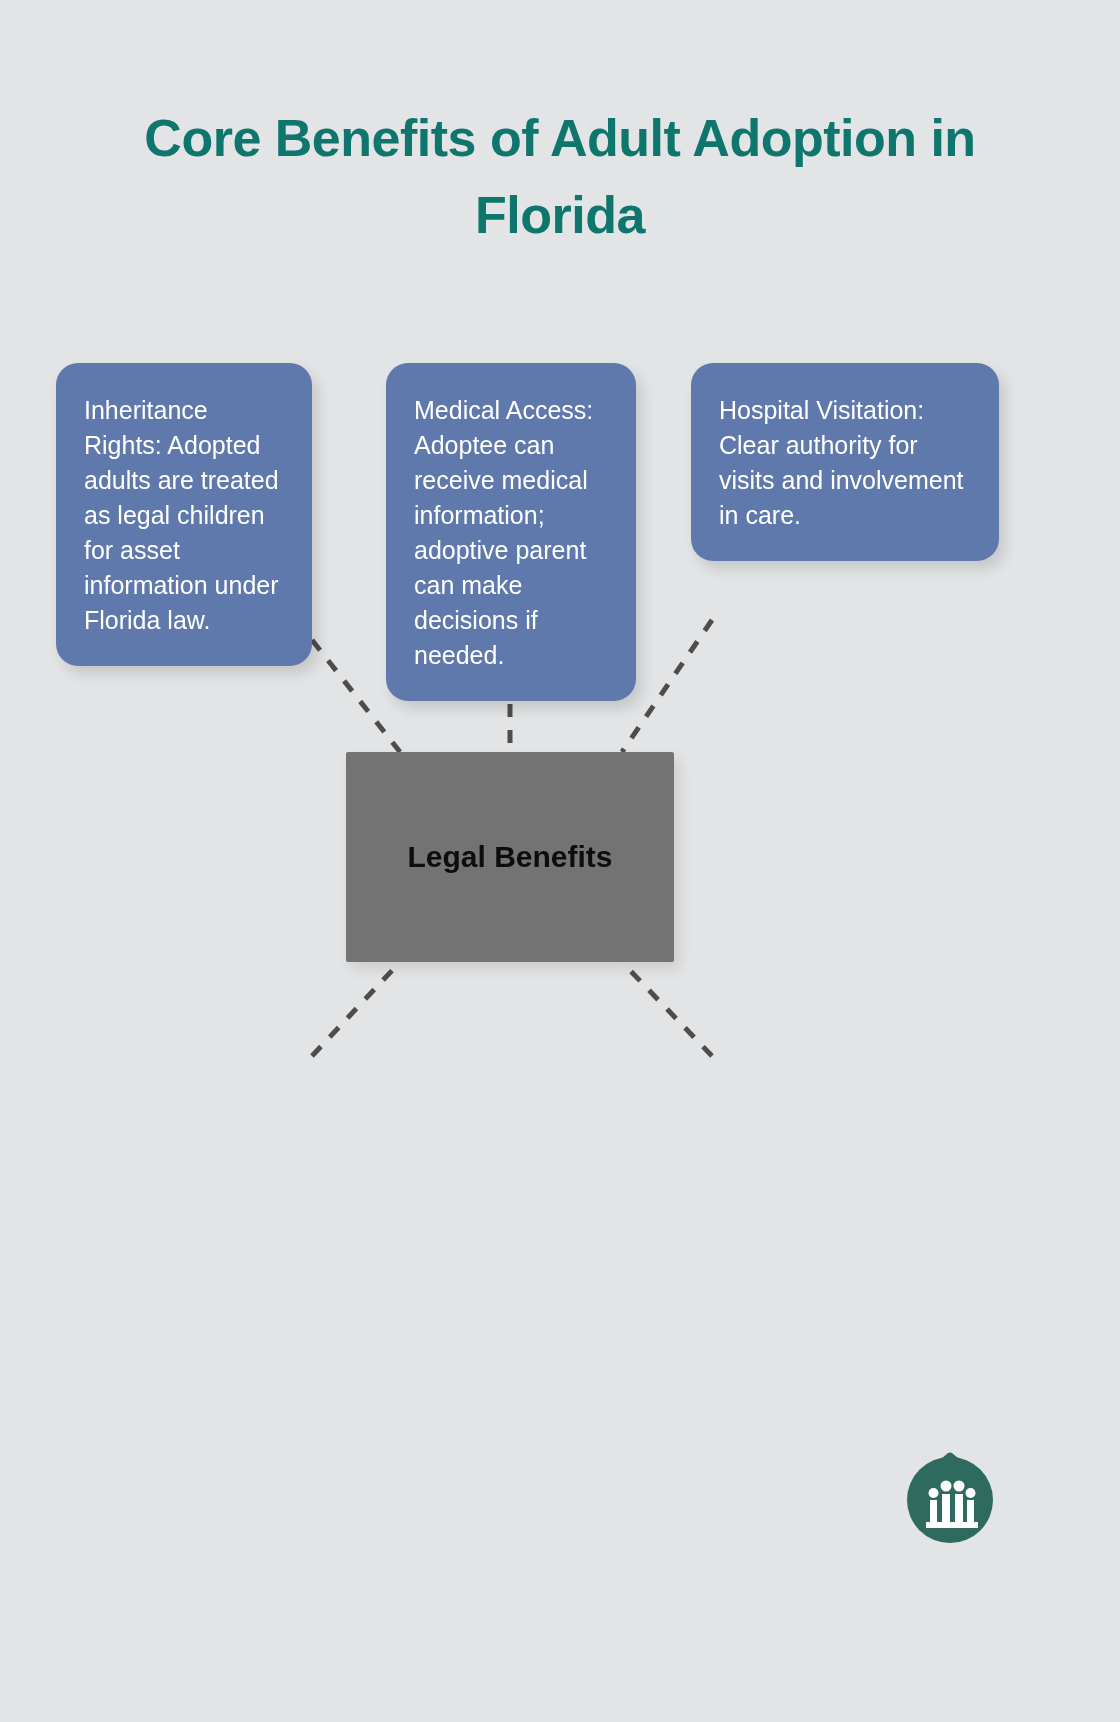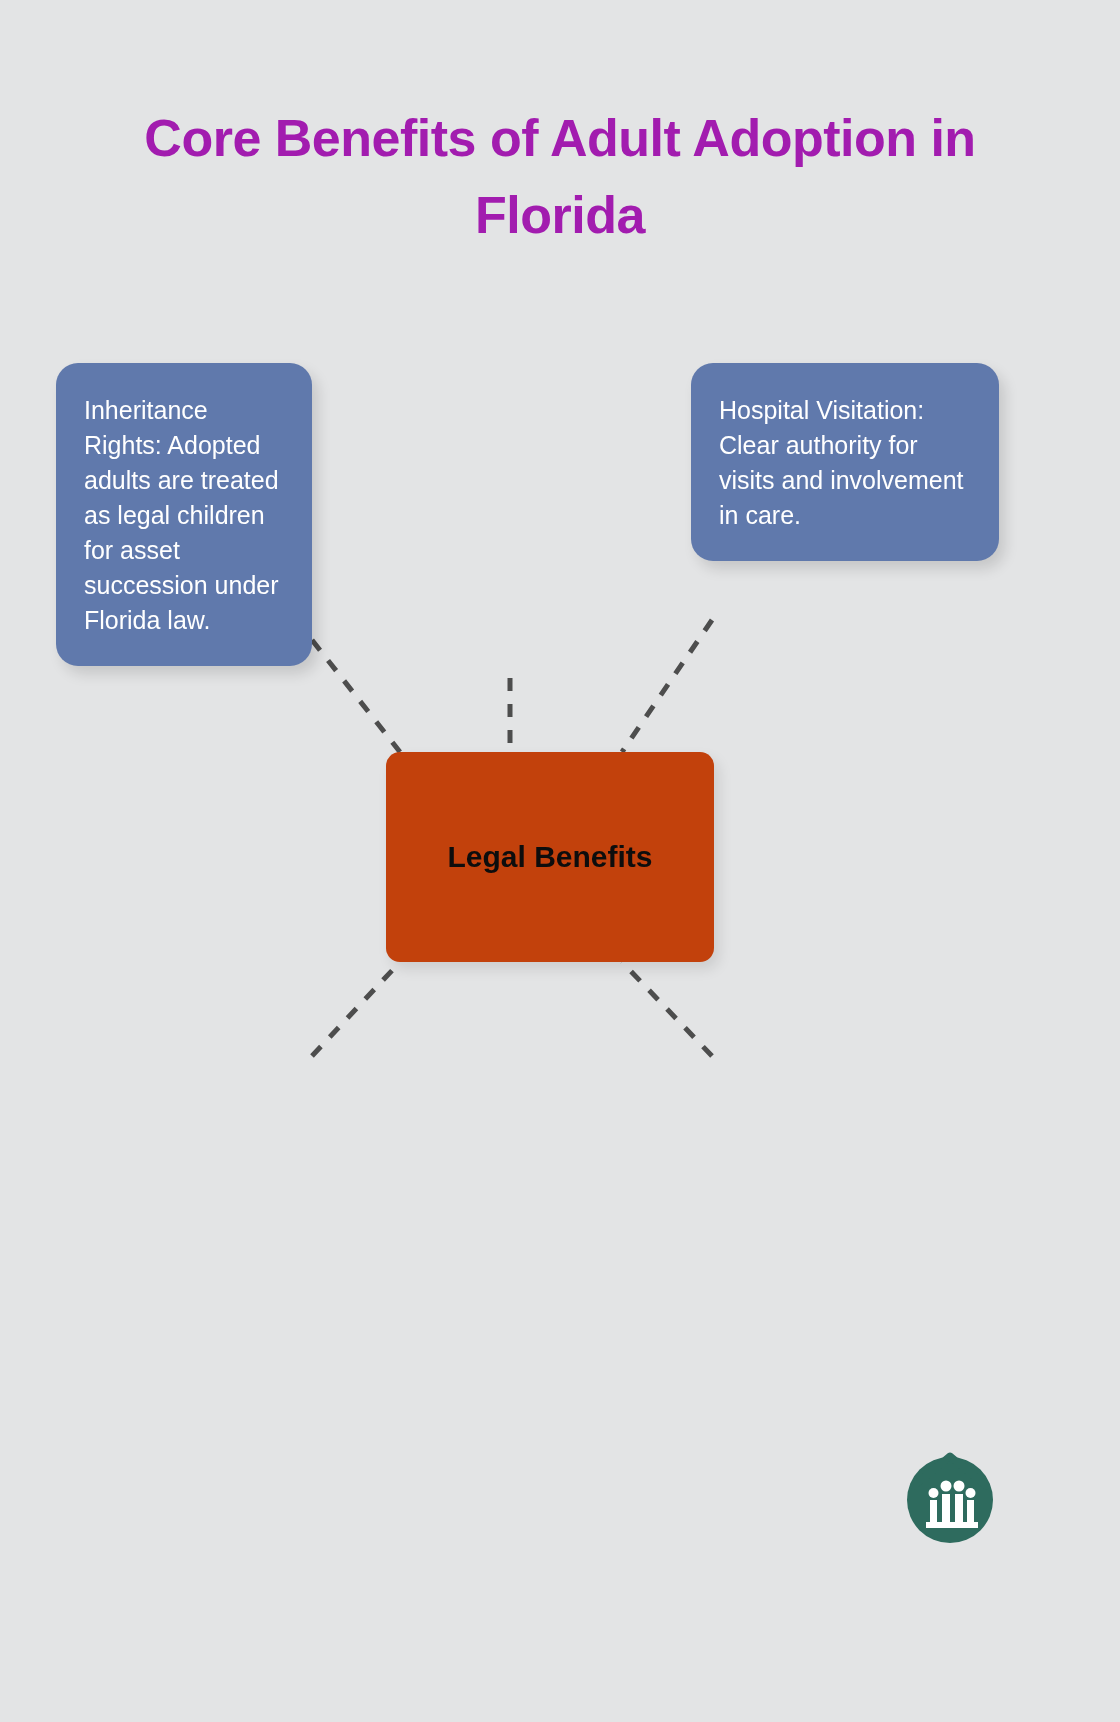--- a/index.html
+++ b/index.html
@@ -22,21 +22,21 @@
   
   .title {
     position: absolute;
     left: 110px;
     top: 100px;
     width: 900px;
     text-align: center;
     font-size: 52px;
     font-weight: bold;
     line-height: 1.48;
-    color: #a21caf;
+    color: #0f766e;
     letter-spacing: -0.5px;
   }
 
   
   .lines {
     position: absolute;
     left: 0;
     top: 0;
     width: 1120px;
     height: 1722px;
@@ -50,30 +50,29 @@
     box-sizing: border-box;
     padding: 30px 28px 28px 28px;
     color: #ffffff;
     font-size: 25px;
     line-height: 1.40;
     box-shadow: 6px 8px 14px rgba(0,0,0,0.13);
   }
 
   .center-node {
     position: absolute;
-    background: #c2410c;
-    border-radius: 14px;
+    background: #737373;
+    border-radius: 2px;
     box-shadow: 5px 7px 14px rgba(0,0,0,0.10);
     display: flex;
     align-items: center;
     justify-content: center;
     color: #0d0d0d;
     font-size: 30px;
     font-weight: bold;
-    margin-left: 40px;
   }
 
   
   #node-inheritance { left: 56px;  top: 363px;  width: 256px; }
   #node-medical     { left: 386px; top: 363px;  width: 250px; }
   #node-hospital    { left: 691px; top: 363px;  width: 308px; }
   #node-clarity     { left: 56px;  top: 1030px; width: 256px; }
   #node-family      { left: 712px; top: 1030px; width: 256px; }
 
   #center-node { left: 346px; top: 752px; width: 328px; height: 210px; }
@@ -100,21 +99,22 @@
 
     <line x1="510" y1="678" x2="510" y2="752" stroke="#4d4d4d" stroke-width="5" stroke-dasharray="13 13"></line>
 
     <line x1="712" y1="620" x2="622" y2="752" stroke="#4d4d4d" stroke-width="5" stroke-dasharray="13 13"></line>
 
     <line x1="312" y1="1056" x2="400" y2="962" stroke="#4d4d4d" stroke-width="5" stroke-dasharray="13 13"></line>
 
     <line x1="712" y1="1056" x2="622" y2="962" stroke="#4d4d4d" stroke-width="5" stroke-dasharray="13 13"></line>
   </svg>
 
-  <div class="node" id="node-inheritance">Inheritance Rights: Adopted adults are treated as legal children for asset succession under Florida law.</div>
+  <div class="node" id="node-inheritance">Inheritance Rights: Adopted adults are treated as legal children for asset information under Florida law.</div>
+  <div class="node" id="node-medical">Medical Access: Adoptee can receive medical information; adoptive parent can make decisions if needed.</div>
   <div class="node" id="node-hospital">Hospital Visitation: Clear authority for visits and involvement in care.</div>
 
   <div class="center-node" id="center-node">
     <span>Legal Benefits</span>
   </div>
 
   <svg class="logo" viewBox="0 0 112 112">
     <circle cx="56" cy="62" r="43" fill="#2e6b5e"></circle>
     <path d="M20 48 L56 18 L92 48" fill="none" stroke="#2e6b5e" stroke-width="7" stroke-linecap="round" stroke-linejoin="round"></path>
     <rect x="36" y="62" width="7" height="22" fill="#ffffff"></rect>

